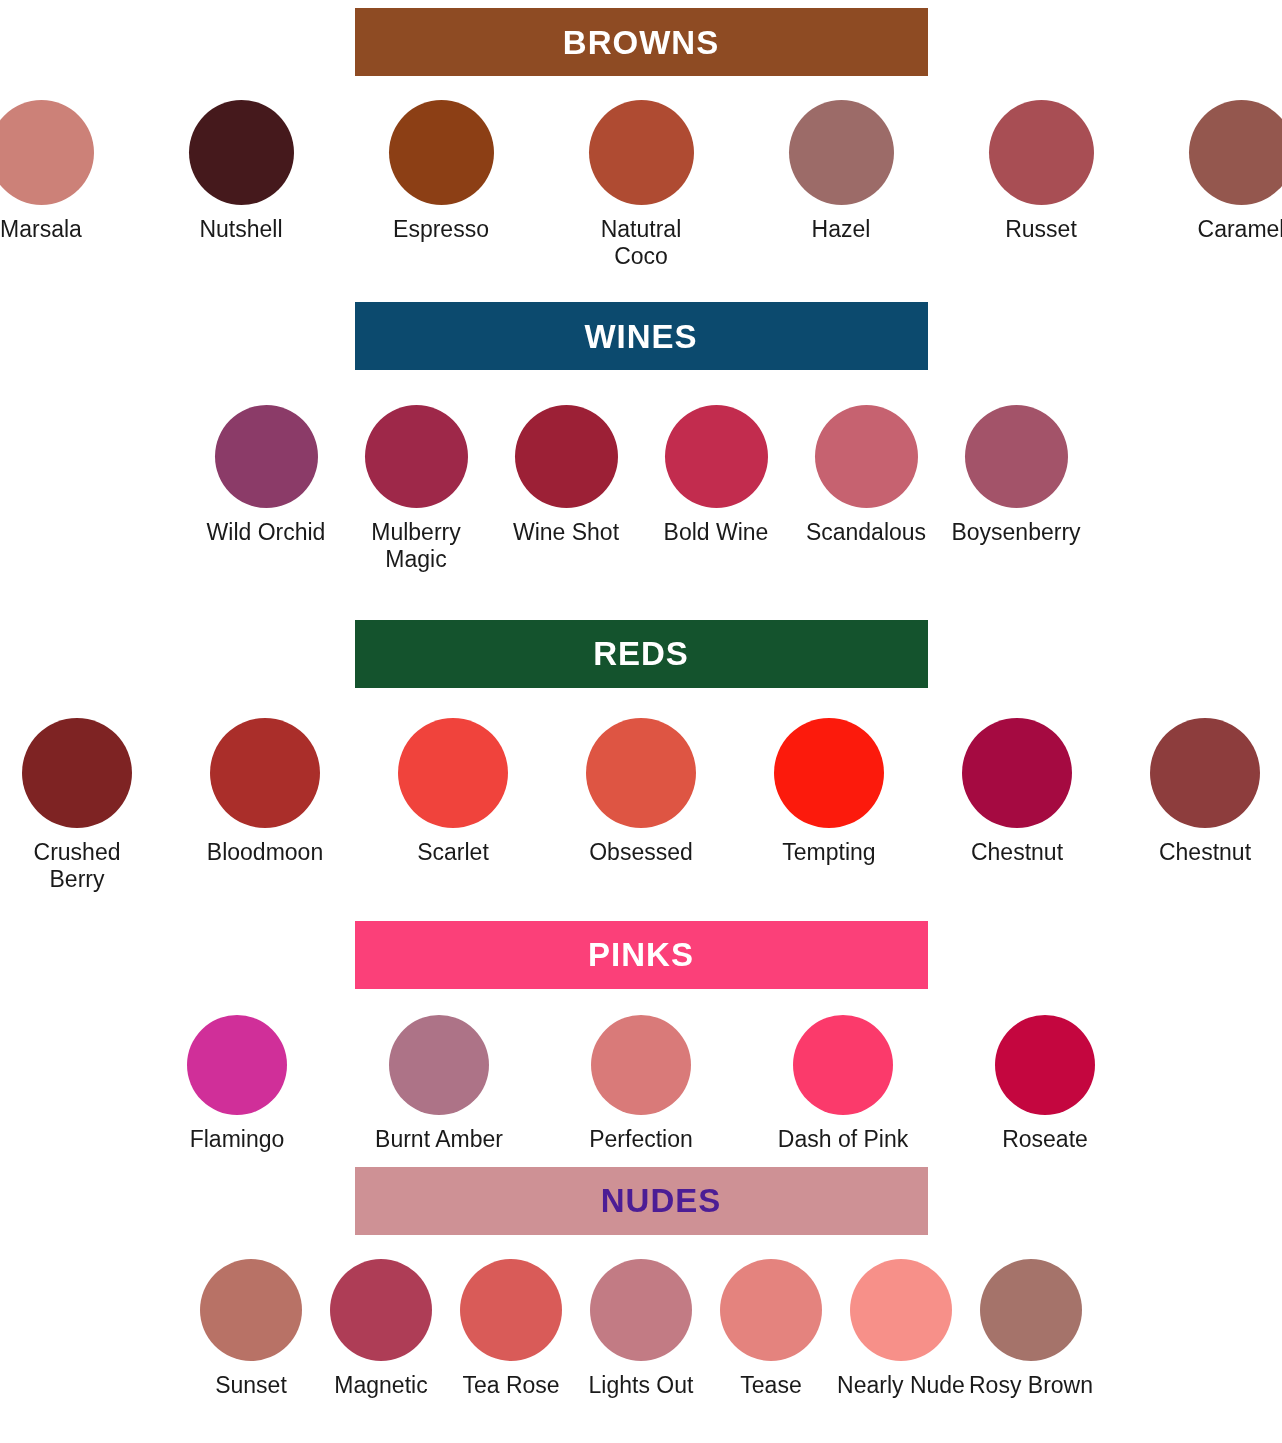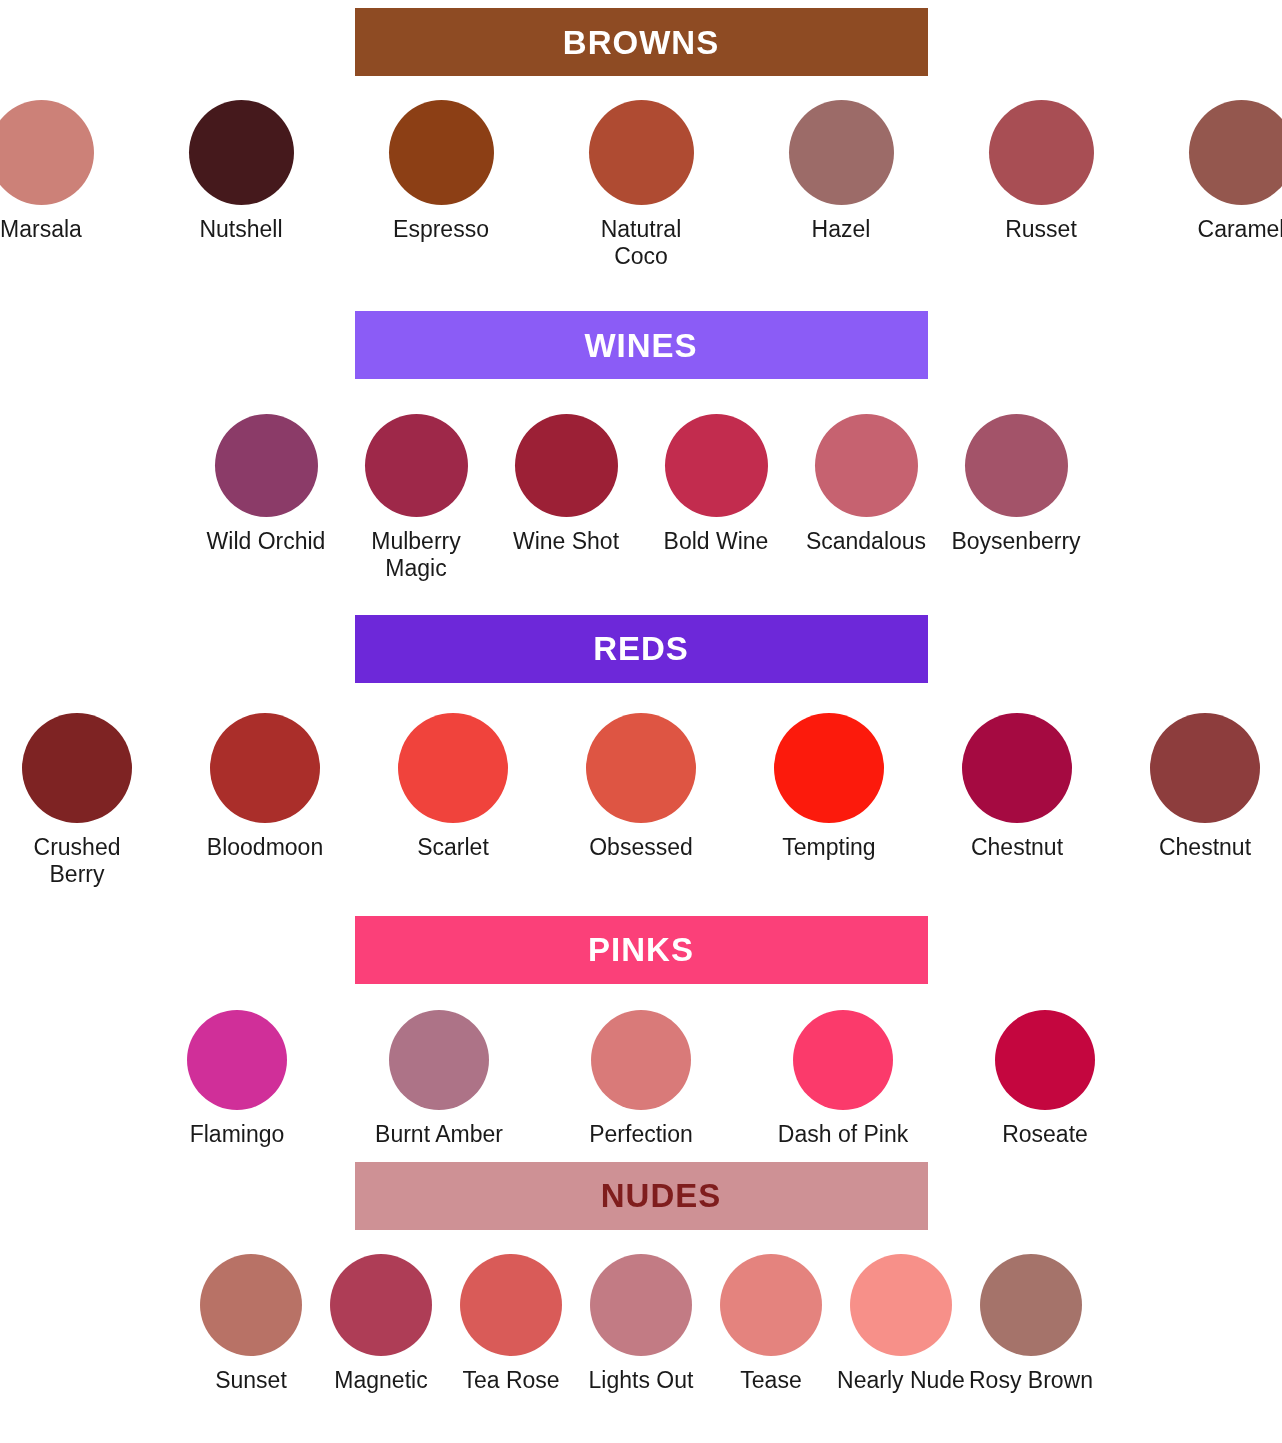--- a/index.html
+++ b/index.html
@@ -144,21 +144,21 @@
         </div>
         <div class="swatch-cell">
           <div class="dot" style="background: rgb(148, 87, 78);"></div>
           <div class="swatch-label">Caramel</div>
         </div>
       </div>
   </div>
 
   <div class="section" id="section-wines">
     <div class="banner-wrap">
-      <div class="banner" style="background: #8b5cf6; margin-top: 9px;">
+      <div class="banner" style="background: #0c4a6e;">
         <span class="banner-title" style="color: rgb(255, 255, 255);">WINES</span>
       </div>
     </div>
     <div class="swatch-row">
         <div class="swatch-cell">
           <div class="dot" style="background: rgb(139, 59, 104);"></div>
           <div class="swatch-label">Wild Orchid</div>
         </div>
         <div class="swatch-cell">
           <div class="dot" style="background: rgb(158, 40, 73);"></div>
@@ -179,21 +179,21 @@
         </div>
         <div class="swatch-cell">
           <div class="dot" style="background: rgb(163, 83, 105);"></div>
           <div class="swatch-label">Boysenberry</div>
         </div>
       </div>
   </div>
 
   <div class="section" id="section-reds">
     <div class="banner-wrap">
-      <div class="banner" style="background: #6d28d9;">
+      <div class="banner" style="background: #14532d; margin-top: 14px;">
         <span class="banner-title" style="color: rgb(255, 255, 255);">REDS</span>
       </div>
     </div>
     <div class="swatch-row">
         <div class="swatch-cell">
           <div class="dot" style="background: rgb(126, 35, 35);"></div>
           <div class="swatch-label">Crushed
 Berry</div>
         </div>
         <div class="swatch-cell">
@@ -249,21 +249,21 @@
         <div class="swatch-cell">
           <div class="dot" style="background: rgb(196, 6, 63);"></div>
           <div class="swatch-label">Roseate</div>
         </div>
       </div>
   </div>
 
   <div class="section" id="section-nudes">
     <div class="banner-wrap">
       <div class="banner" style="background: rgb(206, 145, 149);">
-        <span class="banner-title" style="color: #7f1d1d; margin-left: 40px;">NUDES</span>
+        <span class="banner-title" style="color: #4c1d95; margin-left: 40px;">NUDES</span>
       </div>
     </div>
     <div class="swatch-row">
         <div class="swatch-cell">
           <div class="dot" style="background: rgb(184, 114, 102);"></div>
           <div class="swatch-label">Sunset</div>
         </div>
         <div class="swatch-cell">
           <div class="dot" style="background: rgb(174, 61, 86);"></div>
           <div class="swatch-label">Magnetic</div>

